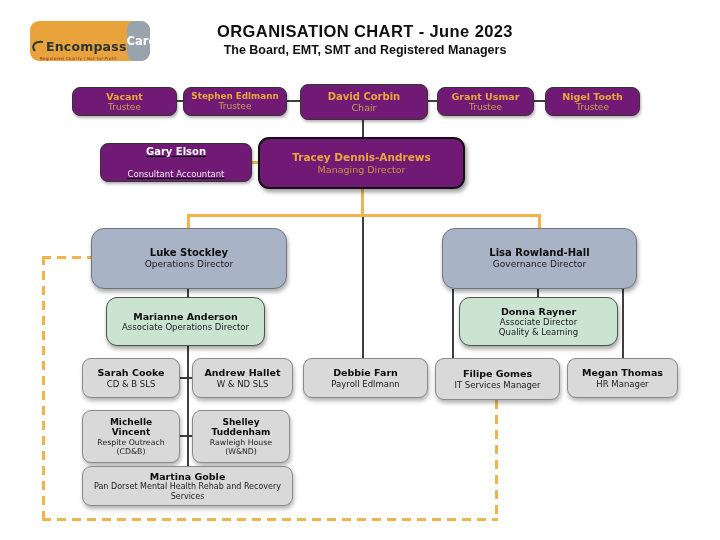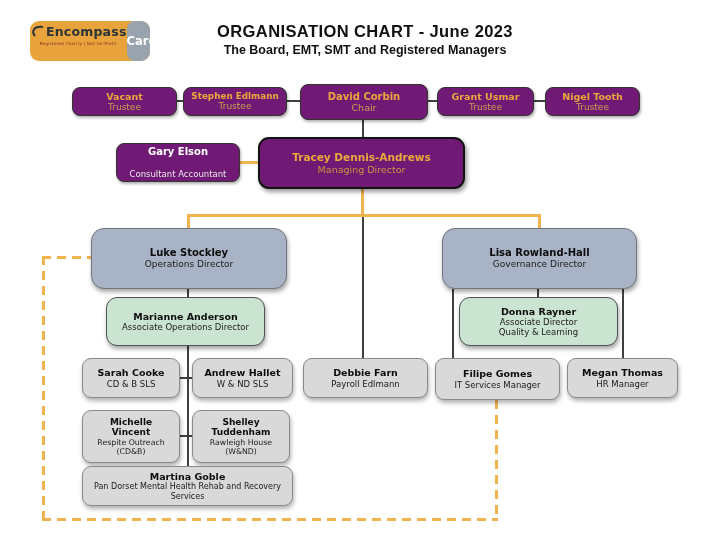--- a/index.html
+++ b/index.html
@@ -2,21 +2,21 @@
 <html><head>
 <meta charset="utf-8">
 <style>
   html,body{margin:0;padding:0;background:#ffffff;}
   #page{position:relative;width:720px;height:540px;background:#ffffff;overflow:hidden;
         font-family:"DejaVu Sans","Liberation Sans",sans-serif;}
 
   
   #logo{position:absolute;left:30px;top:21px;width:120px;height:40px;background:#E8A33D;
         border-radius:9px;display:flex;align-items:stretch;overflow:hidden;}
-  #logo .brandwrap{flex:1;display:flex;flex-direction:column;align-items:center;justify-content:flex-start;padding-top:3px;}
+  #logo .brandwrap{flex:1;display:flex;flex-direction:column;align-items:center;justify-content:flex-end;padding-top:3px;}
   #logo .brandline{display:flex;align-items:center;gap:1px;}
   #logo .brand{font-size:12.5px;font-weight:bold;color:#2A3439;letter-spacing:.2px;}
   #logo .tagline{font-size:4px;color:#7E2A20;margin-top:2px;letter-spacing:.3px;}
   #logo .careseg{width:34px;background:#99A3AD;border-radius:8px;display:flex;align-items:center;justify-content:center;}
   #logo .care{color:#ffffff;font-weight:bold;font-size:11.5px;}
 
   #titleblock{position:absolute;left:165px;top:22px;width:400px;text-align:center;color:#111;
               font-family:"Liberation Sans","DejaVu Sans",sans-serif;}
   #titleblock .t1{font-size:16.5px;font-weight:800;letter-spacing:.4px;}
   #titleblock .t2{font-size:12.5px;font-weight:800;margin-top:2px;}
@@ -45,21 +45,21 @@
 
   
   #b-vacant  {left:72px; top:87px; width:105px;height:29px;}
   #b-stephen {left:183px;top:87px; width:104px;height:29px;}
   #b-stephen .nm{font-size:8.8px;}
   #b-david   {left:300px;top:84px; width:128px;height:36px;}
   #b-david .nm{font-size:10px;} #b-david .rl{font-size:9.5px;}
   #b-grant   {left:437px;top:87px; width:97px; height:29px;}
   #b-nigel   {left:545px;top:87px; width:95px; height:29px;}
 
-  #b-gary    {left:116px;top:143px;width:124px;height:39px;}
+  #b-gary    {left:100px;top:143px;width:152px;height:39px;text-decoration:underline;}
   #b-gary .nm{color:#ffffff;font-size:10px;} #b-gary .rl{color:#E9E9E9;font-size:8.5px;margin-top:12px;}
 
   #b-tracey  {left:258px;top:137px;width:207px;height:52px;border:2px solid #121212;border-radius:11px;
               box-shadow:2px 3px 4px rgba(0,0,0,.40);}
   #b-tracey .nm{font-size:10.5px;} #b-tracey .rl{color:#C9953F;font-size:9.5px;}
 
   #b-luke    {left:91px; top:228px;width:196px;height:61px;}
   #b-lisa    {left:442px;top:228px;width:195px;height:61px;}
 
   #b-marianne{left:106px;top:297px;width:159px;height:49px;}

